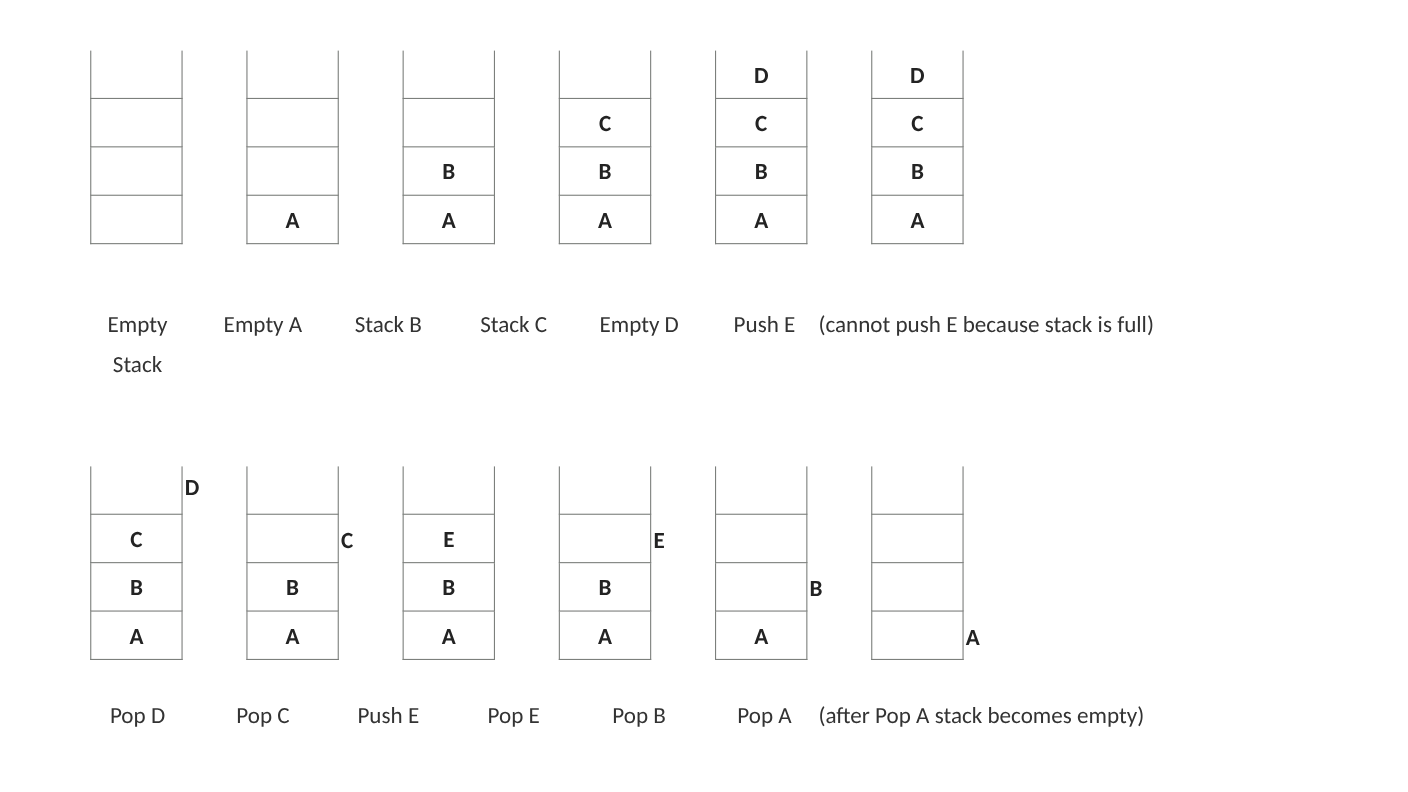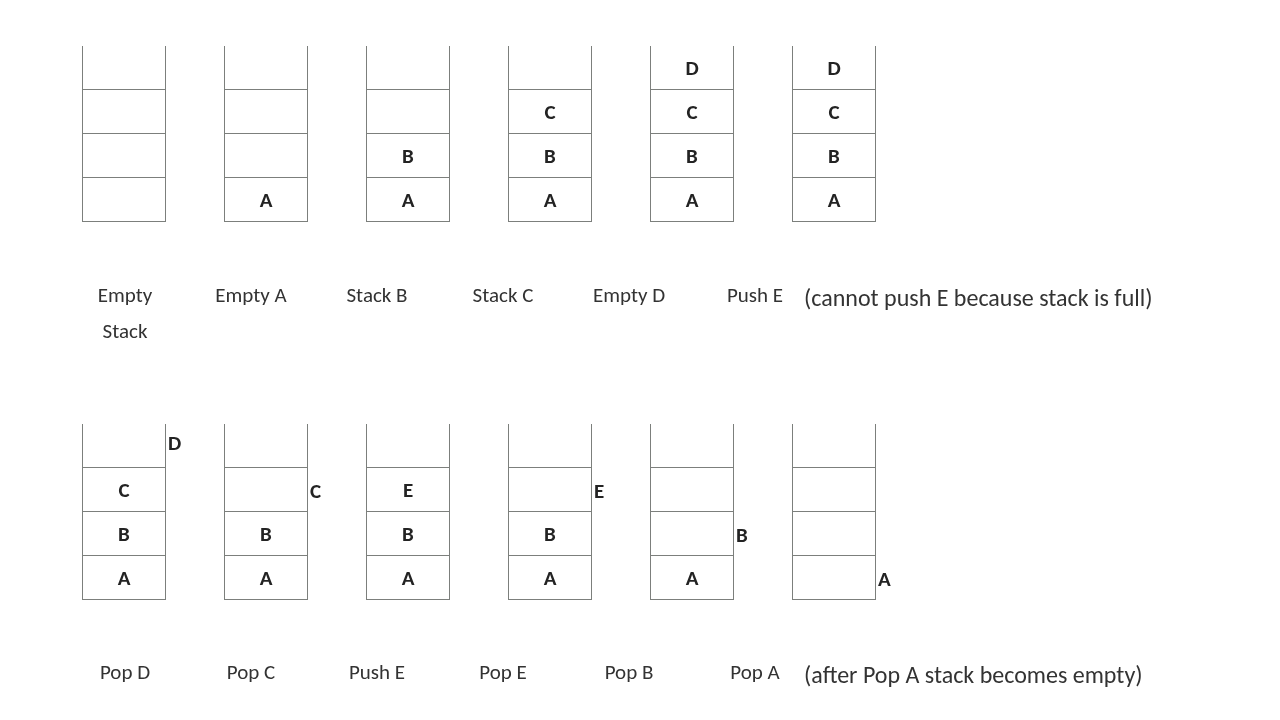--- a/index.html
+++ b/index.html
@@ -15,21 +15,21 @@
   .row {
     position: absolute;
     left: 82px;
     display: flex;
     gap: 56px;
     align-items: flex-start;
   }
   .row.row-top-stacks { top: 46px; }
   .row.row-top-labels { top: 278px; }
   .row.row-bot-stacks { top: 424px; }
-  .row.row-bot-labels { top: 655px; }
+  .row.row-bot-labels { top: 633px; }
 
   .stack-wrap {
     position: relative;
     width: 86px;
     display: flex;
     flex-direction: column;
   }
   
   .stack {
     display: flex;
@@ -66,25 +66,25 @@
     text-align: center;
     line-height: 1.7;
     position: relative;
   }
   .labelcell .extra {
     position: absolute;
     left: 100%;
     top: 0;
     margin-left: 6px;
     white-space: nowrap;
-    font-size: 24px;
+    font-size: 21px;
   }
   .row.row-top-labels .labelcell,
   .row.row-bot-labels .labelcell { margin-right: 0; }
-  .row.row-top-labels, .row.row-bot-labels { gap: 40px; }
+  .row.row-top-labels, .row.row-bot-labels { gap: 28px; }
 
 </style>
 </head>
 <body>
 
 <div class="row row-top-stacks">
 
   <div class="stack-wrap">
     <div class="stack">
       <div class="slot"></div>

